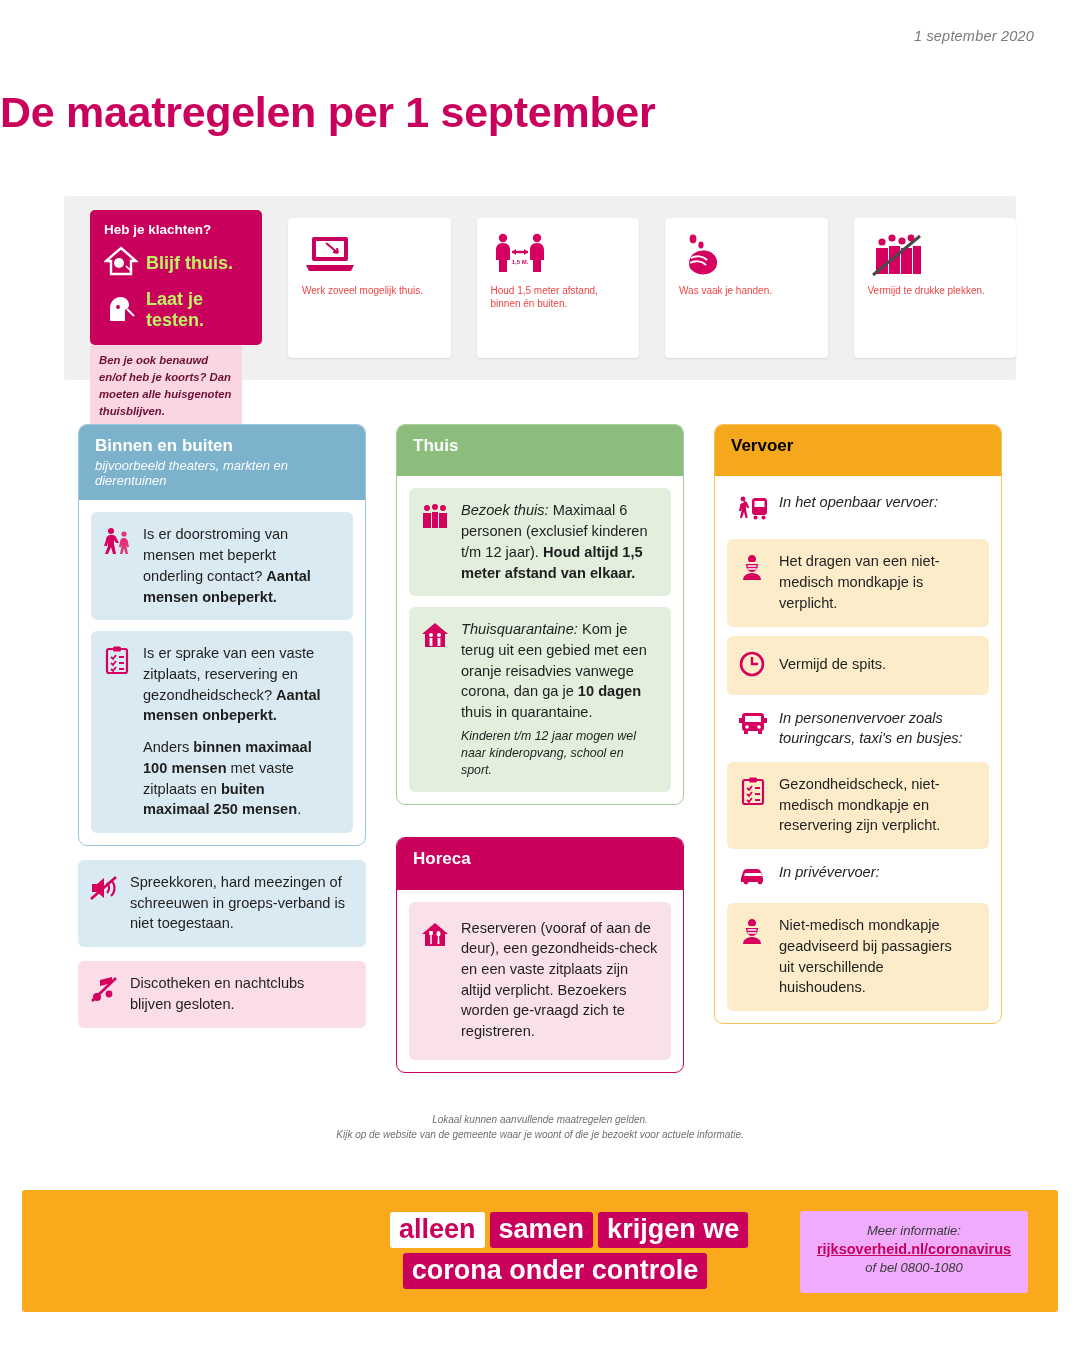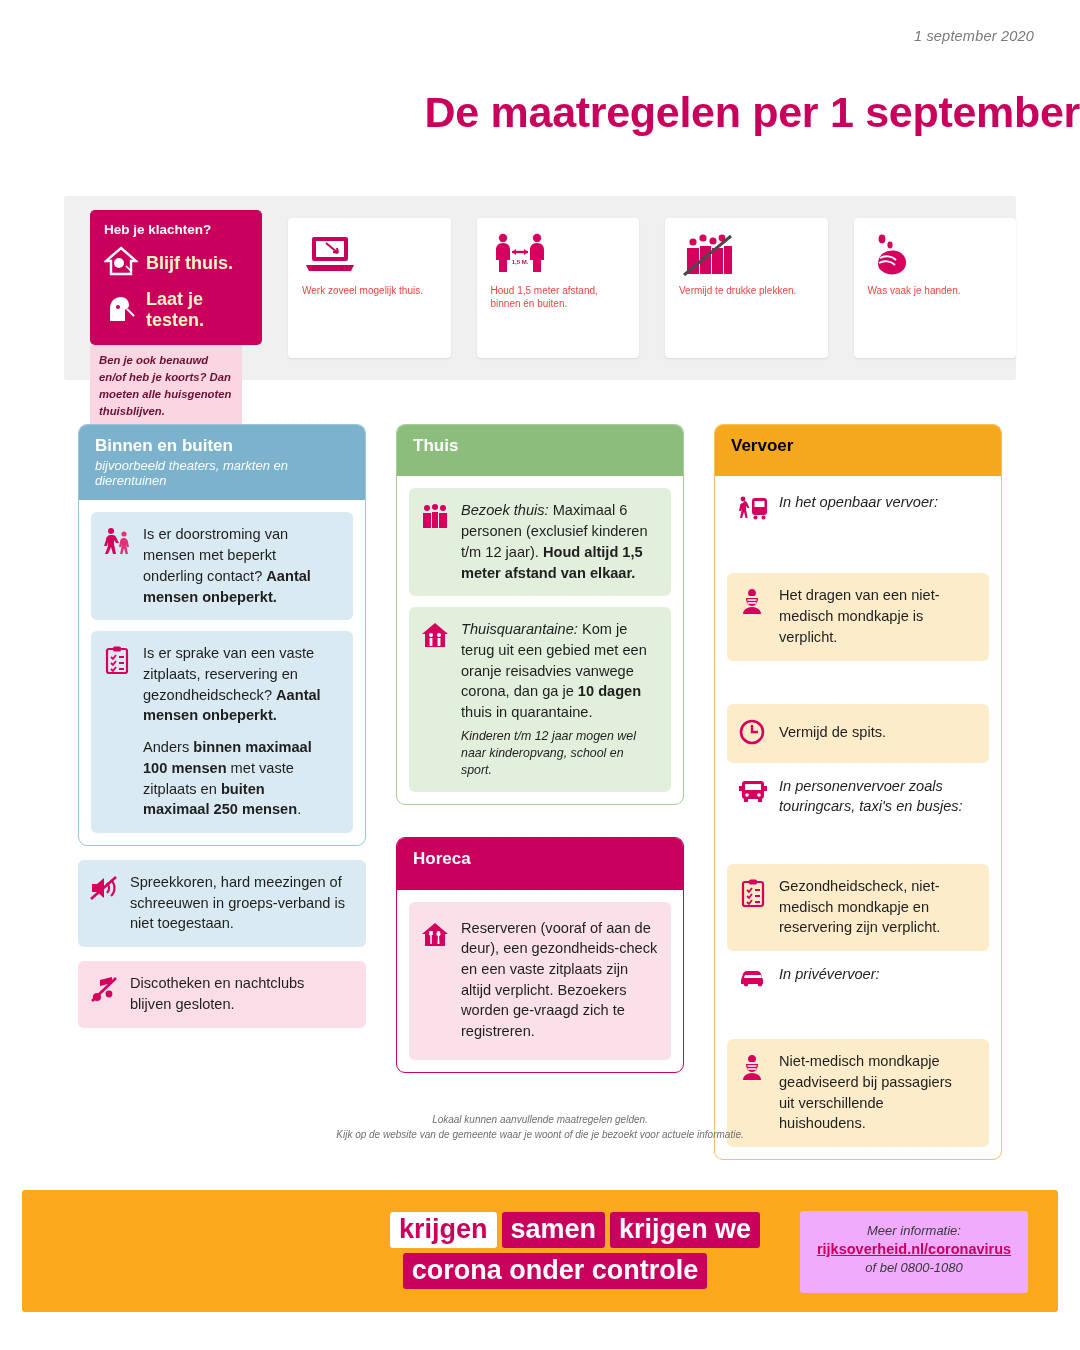--- a/index.html
+++ b/index.html
@@ -10,21 +10,21 @@
     color:#1a1a1a;
     position:relative;
     overflow:hidden;
   }
   .date-line{
     position:absolute;top:28px;right:46px;
     font-size:14.5px;font-style:italic;color:#7a7a7a;letter-spacing:.2px;
   }
   .main-title{
     position:absolute;top:88px;left:0;width:100%;
-    text-align:right;
+    text-align:left;
     font-size:43px;font-weight:bold;color:#ca005d;
     letter-spacing:-.3px;
   }
 
   
   .top-strip{
     position:absolute;left:64px;top:196px;width:952px;height:184px;
     background:#f0f0f0;border-radius:3px;
   }
   .top-cards{
@@ -42,21 +42,21 @@
   }
   .tc-white .ic{height:46px;margin-bottom:6px;}
   .tc-white .txt{font-size:10px;line-height:1.33;color:#ef4444;}
 
   .klacht-card{
     background:#ca005d;border-radius:5px;padding:12px 14px 14px 14px;
     box-sizing:border-box;margin-top:14px;width:172px;
   }
   .klacht-q{color:#fff;font-size:13.5px;font-weight:bold;margin-bottom:8px;}
   .klacht-row{display:flex;align-items:center;gap:8px;margin-top:9px;}
-  .klacht-row .lbl{color:#fef9c3;font-size:18px;font-weight:bold;}
+  .klacht-row .lbl{color:#bef264;font-size:18px;font-weight:bold;}
   .klacht-note{
     background:#f9d6e2;color:#6b1034;font-style:italic;font-weight:bold;
     font-size:11.3px;line-height:1.5;padding:7px 9px 8px 9px;
     width:152px;box-sizing:border-box;margin-left:0;border-radius:2px;
   }
 
   
   .col{position:absolute;top:424px;width:288px;}
   .col-a{left:78px;}
   .col-b{left:396px;}
@@ -85,21 +85,21 @@
   .item .ic{flex:0 0 30px;width:30px;padding-top:2px;}
   .item .tx{font-size:14.6px;line-height:1.42;color:#1f1f1f;}
   .item .tx b{font-weight:bold;}
   .item .tx i{font-style:italic;}
   .item .tx .small{font-size:12.4px;font-style:italic;line-height:1.38;display:block;margin-top:5px;}
   .item .tx p{margin:0;}
   .item .tx p + p{margin-top:11px;}
 
   .bg-blue{background:#daeaf2;}
   .bg-green{background:#e2efdc;}
-  .bg-orange{background:#fcecc9;margin-top:34px;}
+  .bg-orange{background:#fcecc9;}
   .bg-pink{background:#fadde6;}
   .bg-pink-soft{background:#fae0e9;}
   .bg-none{background:transparent;}
 
   .loose{
     margin-top:14px;border-radius:6px;
   }
 
   
   .foot-note{
@@ -195,45 +195,45 @@
           <text x="29" y="32" font-size="6" fill="#d6005e" text-anchor="middle" font-family="Liberation Sans, sans-serif" font-weight="bold">1,5 M.</text>
         </svg>
       </div>
       <div class="txt">Houd 1,5 meter afstand, binnen én buiten.</div>
     </div>
   </div>
 
   <div class="tc">
     <div class="tc-white">
       <div class="ic">
+        <svg width="52" height="46" viewBox="0 0 52 46">
+          <ellipse cx="14" cy="7" rx="3.4" ry="4.4" fill="#d6005e"></ellipse>
+            <ellipse cx="22" cy="13" rx="2.6" ry="3.4" fill="#d6005e"></ellipse>
+          <path d="M14 22 c8-6 18-4 22 2 c4 6 2 14-5 17 c-7 3-16 1-20-5 c-2-4-1-10 3-14z" fill="#d6005e"></path>
+          <path d="M12 26 c5-3 12-2 16 2" stroke="#fff" stroke-width="2" fill="none"></path>
+          <path d="M11 31 c5-3 12-2 16 2" stroke="#fff" stroke-width="2" fill="none"></path>
+        </svg>
+      </div>
+      <div class="txt">Was vaak je handen.</div>
+    </div>
+  </div>
+
+  <div class="tc">
+    <div class="tc-white">
+      <div class="ic">
         <svg width="58" height="46" viewBox="0 0 58 46">
           <circle cx="14" cy="10" r="3.6" fill="#d6005e"></circle>
             <circle cx="24" cy="6" r="3.6" fill="#d6005e"></circle>
             <circle cx="34" cy="9" r="3.6" fill="#d6005e"></circle>
             <circle cx="43" cy="6" r="3.4" fill="#d6005e"></circle>
           <path d="M8 16 h12 v26 h-12z M21 14 h11 v28 h-11z M33 16 h11 v26 h-11z M45 14 h8 v28 h-8z" fill="#d6005e"></path>
           <path d="M5 43 L52 4" stroke="#4a4a4a" stroke-width="3"></path>
         </svg>
       </div>
       <div class="txt">Vermijd te drukke plekken.</div>
-    </div>
-  </div>
-
-  <div class="tc">
-    <div class="tc-white">
-      <div class="ic">
-        <svg width="52" height="46" viewBox="0 0 52 46">
-          <ellipse cx="14" cy="7" rx="3.4" ry="4.4" fill="#d6005e"></ellipse>
-            <ellipse cx="22" cy="13" rx="2.6" ry="3.4" fill="#d6005e"></ellipse>
-          <path d="M14 22 c8-6 18-4 22 2 c4 6 2 14-5 17 c-7 3-16 1-20-5 c-2-4-1-10 3-14z" fill="#d6005e"></path>
-          <path d="M12 26 c5-3 12-2 16 2" stroke="#fff" stroke-width="2" fill="none"></path>
-          <path d="M11 31 c5-3 12-2 16 2" stroke="#fff" stroke-width="2" fill="none"></path>
-        </svg>
-      </div>
-      <div class="txt">Was vaak je handen.</div>
     </div>
   </div>
 
 </div>
 
 <div class="col col-a">
   <div class="panel p-blue">
     <div class="panel-hd">
       <div class="h">Binnen en buiten</div>
       <div class="sub">bijvoorbeeld theaters, markten en dierentuinen</div>
@@ -450,21 +450,21 @@
 </div>
 
 <div class="foot-note">
   <div>Lokaal kunnen aanvullende maatregelen gelden.</div>
   <div>Kijk op de website van de gemeente waar je woont of die je bezoekt voor actuele informatie.</div>
 </div>
 
 <div class="banner"></div>
 <div class="slogan">
   <div class="sl-line">
-    <span class="chip chip-w">krijgen</span>
+    <span class="chip chip-w">alleen</span>
     <span class="chip chip-p">samen</span>
     <span class="chip chip-p">krijgen we</span>
   </div>
   <div class="sl-line l2">
     <span class="chip chip-p">corona onder controle</span>
   </div>
 </div>
 
 <div class="info-box">
   <div class="l1">Meer informatie:</div>

